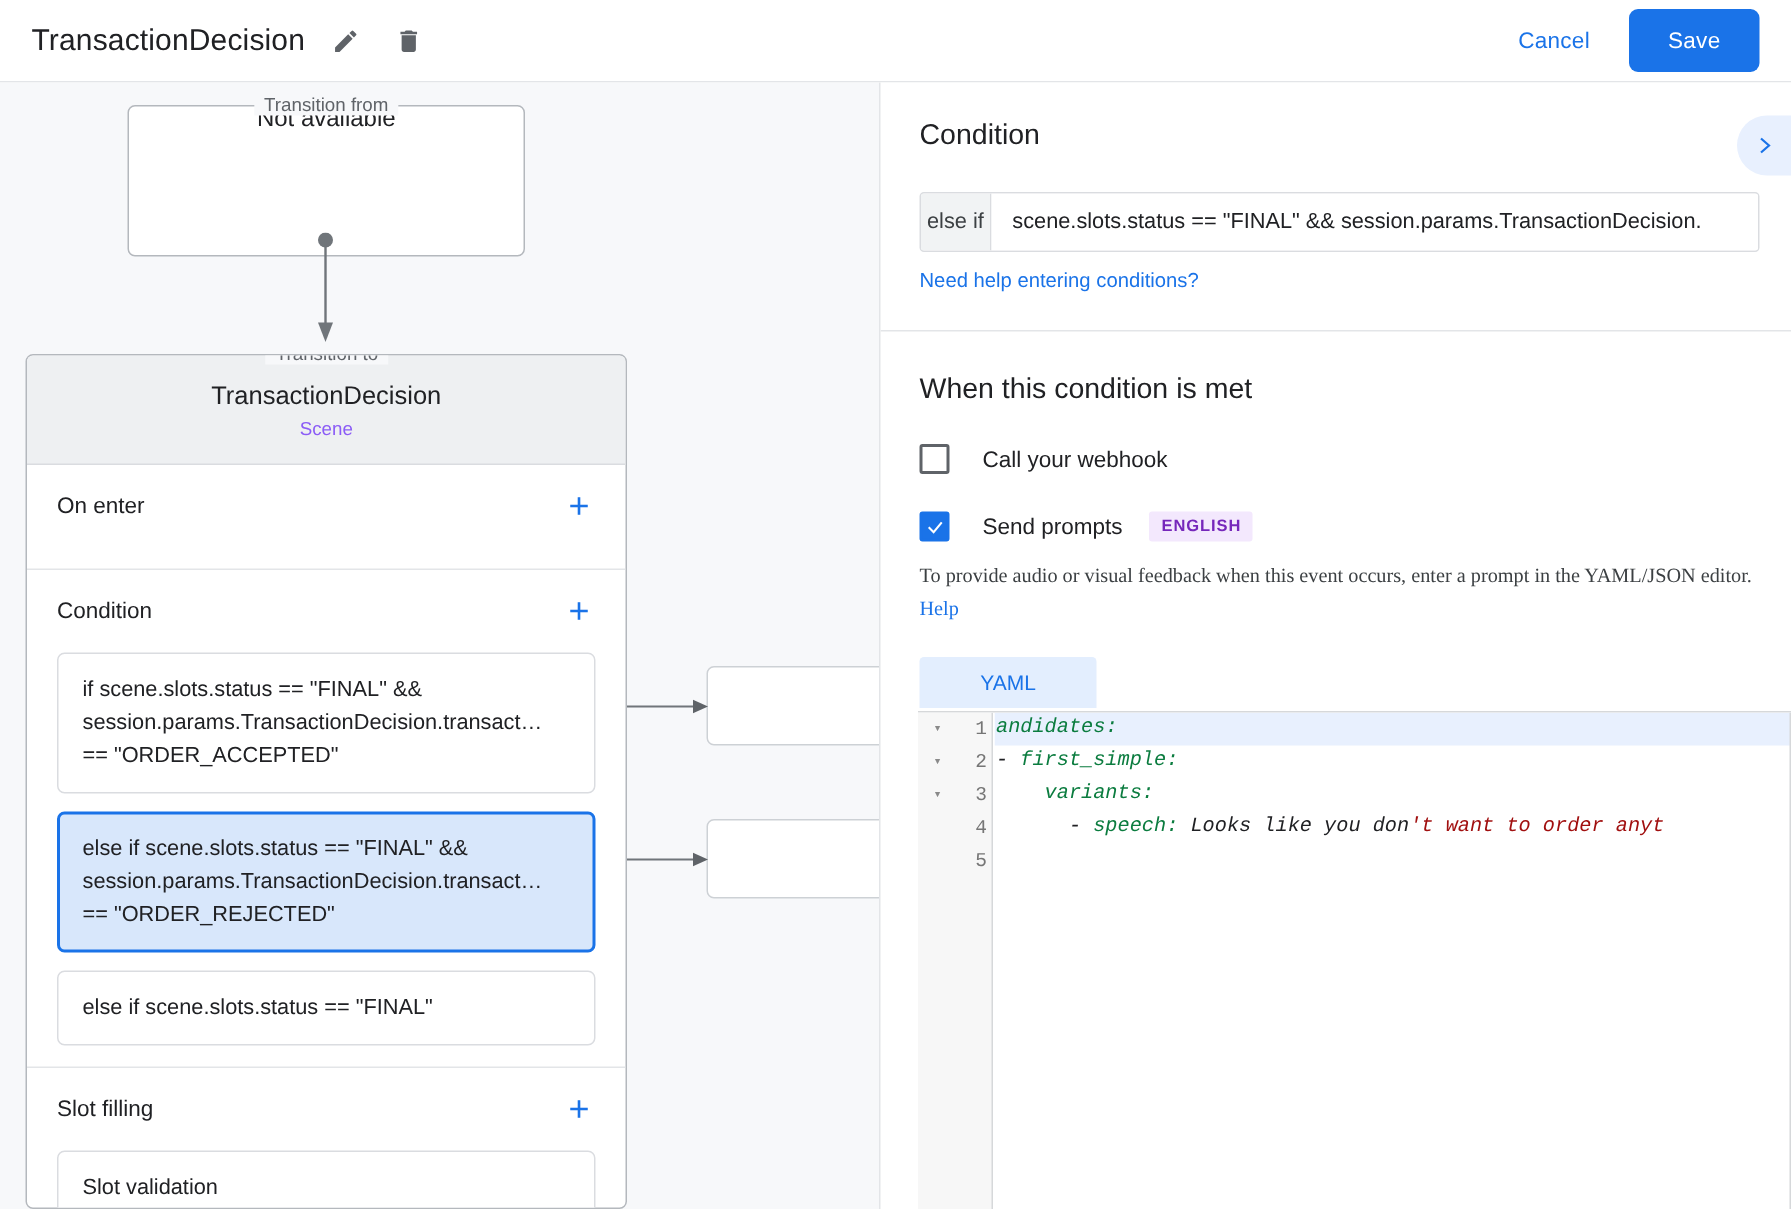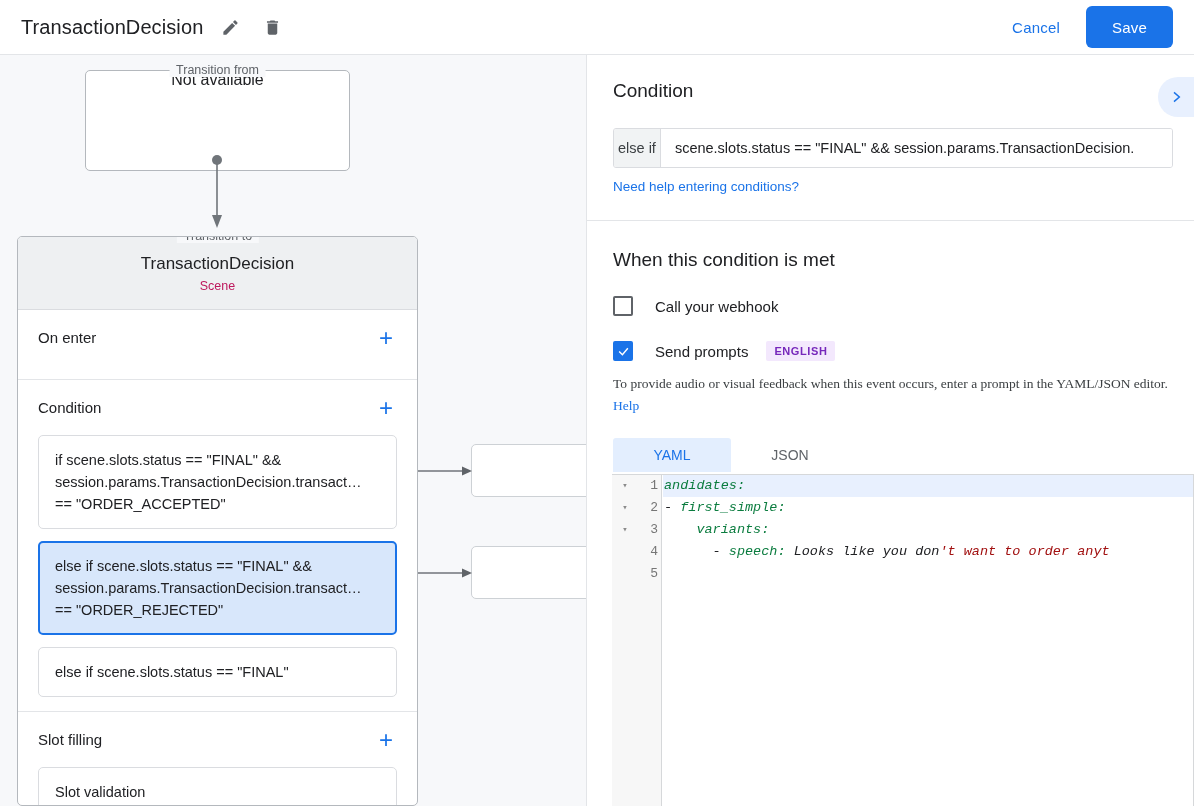--- a/index.html
+++ b/index.html
@@ -76,21 +76,21 @@
     border: 1px solid #b4b8bd; border-radius: 5px;
     background: #fff; overflow: hidden;
   }
   #scene-head {
     background: #eef0f2;
     border-bottom: 1px solid #dadce0;
     height: 73px; display: flex; flex-direction: column;
     align-items: center; justify-content: center;
   }
   #scene-name { font-size: 17px; color: #202124; }
-  #scene-sub { font-size: 12.5px; color: #be185d; margin-top: 5px; }
+  #scene-sub { font-size: 12.5px; color: #8b5cf6; margin-top: 5px; }
 
   .section { border-bottom: 1px solid #e3e5e8; padding: 0 20px 14px 20px; }
   .section:last-child { border-bottom: none; }
   .section-head {
     height: 55px; display: flex; align-items: center;
   }
   .section-title { font-size: 15px; color: #202124; }
   .plus {
     margin-left: auto; color: #1a73e8; font-size: 24px; line-height: 1;
     cursor: pointer; font-weight: 300; padding: 2px 4px;
@@ -350,21 +350,20 @@
       <span id="lang-badge">ENGLISH</span>
     </div>
 
     <div id="hint">
       <span>To provide audio or visual feedback when this event occurs, enter a prompt in the YAML/JSON editor.</span>
       <a>Help</a>
     </div>
 
     <div id="tabs">
       <div class="tab active">YAML</div>
-      <div class="tab">JSON</div>
     </div>
   </div>
 </div>
 
 <div id="editor">
   <div id="gutter-fold">
       <div class="fold">▾</div>
       <div class="fold">▾</div>
       <div class="fold">▾</div>
       <div class="fold"></div>

